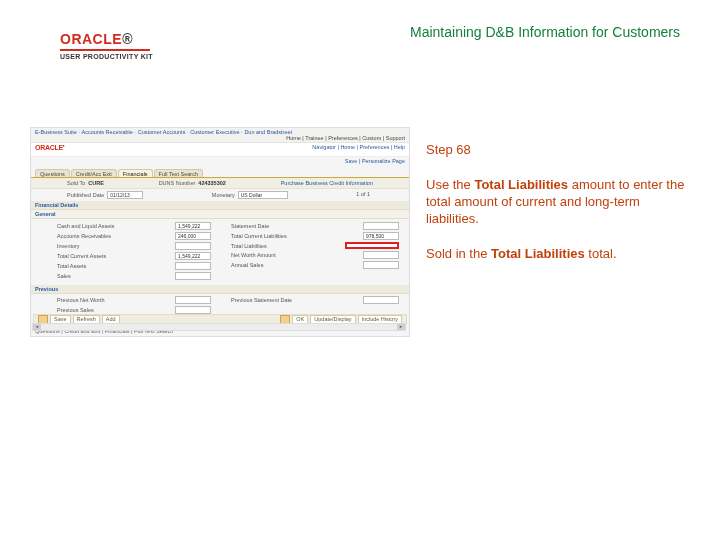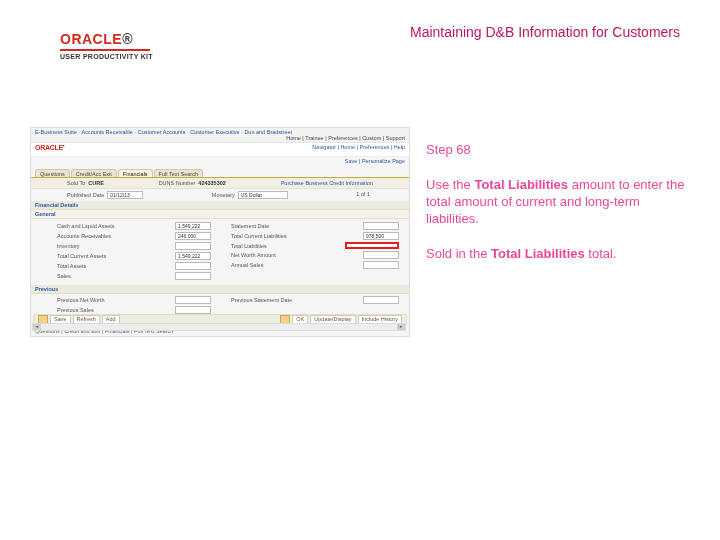--- a/index.html
+++ b/index.html
@@ -42,30 +42,30 @@
     font-weight: 700;
     letter-spacing: 0.3px;
     color: #333;
     margin-top: 2px;
   }
   .doc-title {
     position: absolute;
     top: 24px;
     left: 410px;
     font-size: 14px;
-    color: #be185d;
+    color: #15803d;
   }
   .right-col {
     position: absolute;
     top: 142px;
     left: 426px;
     width: 260px;
     font-size: 13px;
     line-height: 1.3;
-    color: #ec4899;
+    color: #c2410c;
   }
   .right-col p { margin: 0 0  14px 0; }
   .right-col .gap { margin-bottom: 18px; }
 
   
   .shot {
     position: absolute;
     top: 127px;
     left: 30px;
     width: 380px;

